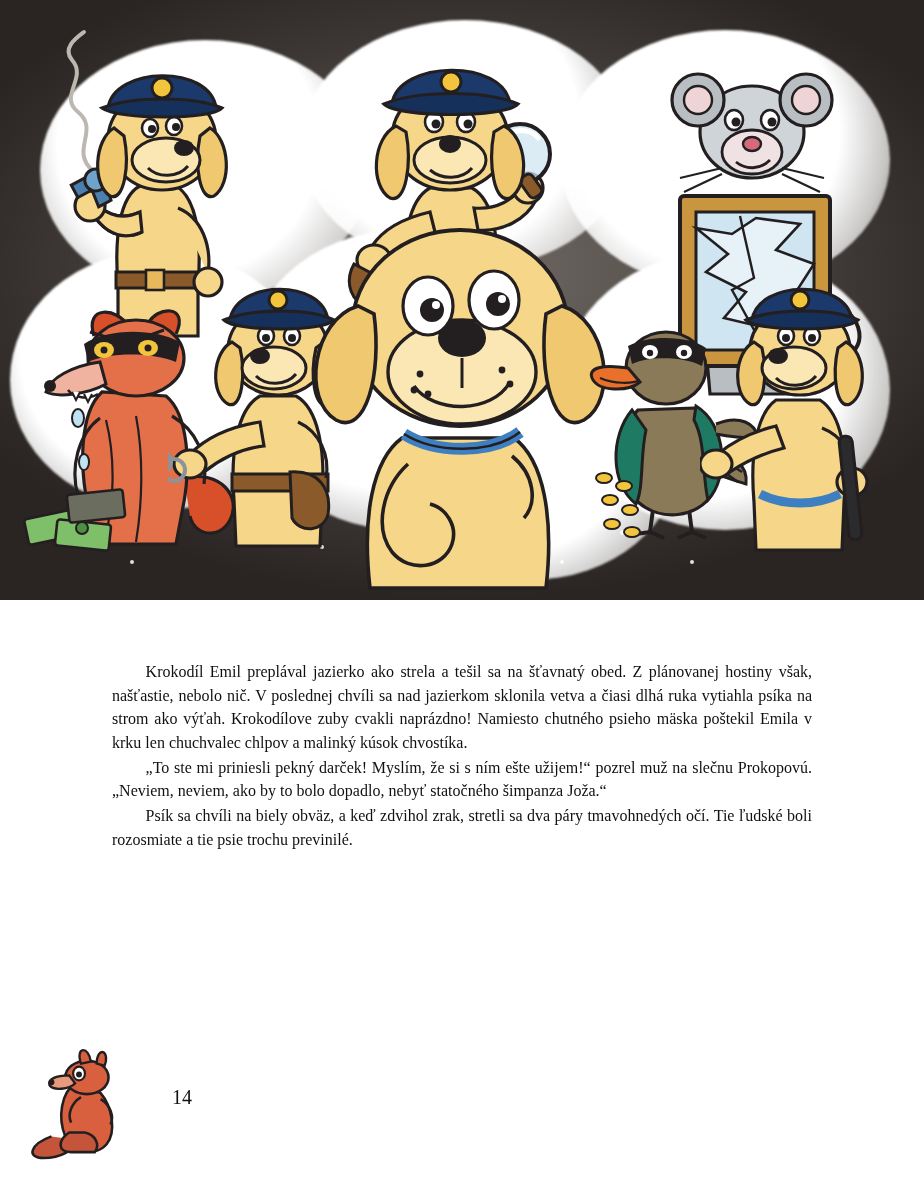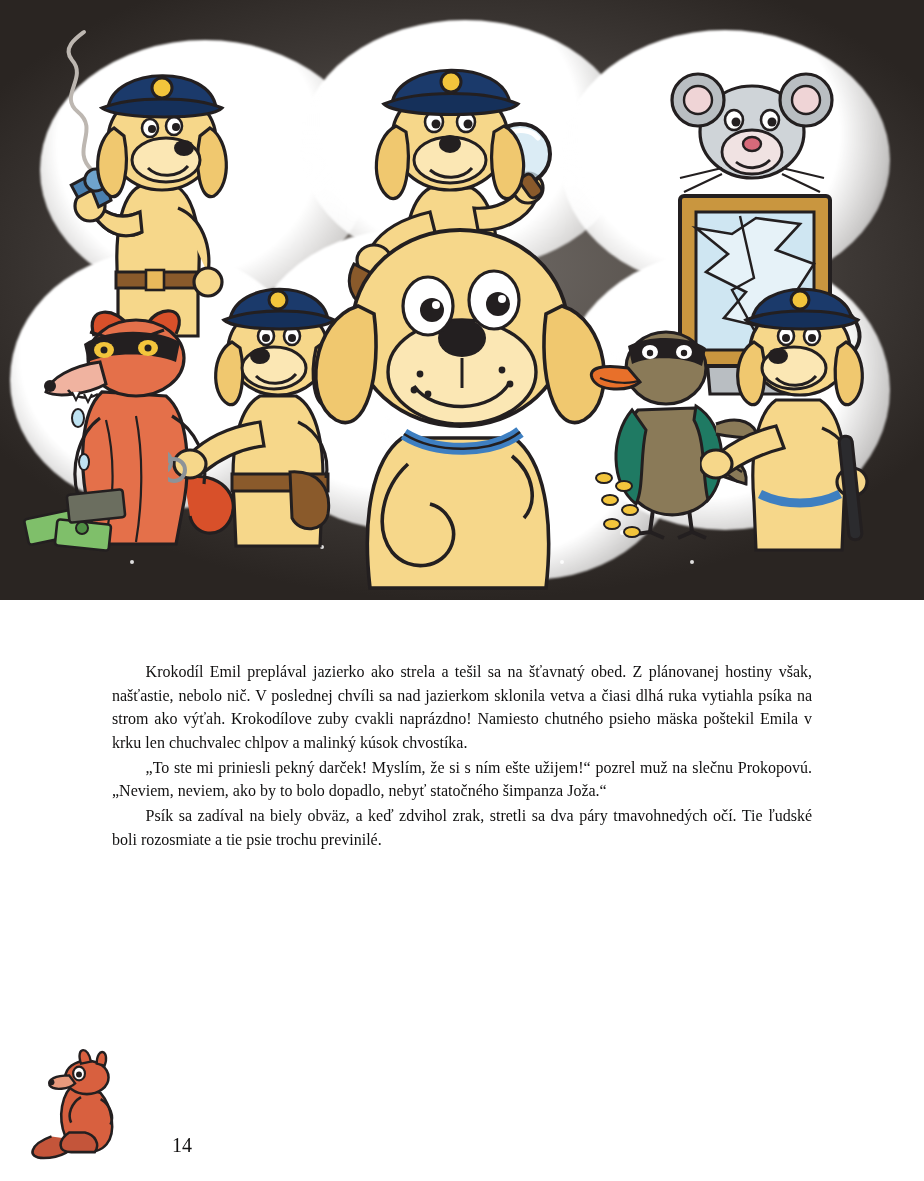--- a/index.html
+++ b/index.html
@@ -56,21 +56,20 @@
   }
   .textcol p { margin: 0 0 0.06em 0; text-indent: 2.1em; }
 
   .page-number {
     position: absolute;
     left: 172px;
     top: 1086px;
     font-size: 20px;
     color: #111010;
     font-family: "Liberation Serif", serif;
-    margin-top: 48px;
   }
 
   .corner-critter {
     position: absolute;
     left: 22px;
     top: 1042px;
     width: 118px;
     height: 118px;
   }
 </style>
@@ -360,21 +359,21 @@
     <path d="M52 70 C 58 30, 146 28, 152 70 Z" fill="#1b3a6b" stroke="#231f20" stroke-width="3.2"></path>
     <path d="M46 70 C 74 58, 134 58, 158 70 C 148 82, 58 82, 46 70 Z" fill="#15305a" stroke="#231f20" stroke-width="3.2"></path>
     <circle cx="100" cy="50" r="9" fill="#f3c53c" stroke="#231f20" stroke-width="3"></circle>
   </svg>
 
 </div>
 
 <div class="textcol">
   <p>Krokodíl Emil preplával jazierko ako strela a tešil sa na šťavnatý obed. Z plánovanej hostiny však, našťastie, nebolo nič. V poslednej chvíli sa nad jazierkom sklonila vetva a čiasi dlhá ruka vytiahla psíka na strom ako výťah. Krokodílove zuby cvakli naprázdno! Namiesto chutného psieho mäska poštekil Emila v krku len chuchvalec chlpov a malinký kúsok chvostíka.</p>
   <p>„To ste mi priniesli pekný darček! Myslím, že si s ním ešte užijem!“ pozrel muž na slečnu Prokopovú. „Neviem, neviem, ako by to bolo dopadlo, nebyť statočného šimpanza Joža.“</p>
-  <p>Psík sa zadíval na biely obväz, a keď zdvihol zrak, stretli sa dva páry tmavohnedých očí. Tie ľudské boli rozosmiate a tie psie trochu previnilé.</p>
+  <p>Psík sa chvíli na biely obväz, a keď zdvihol zrak, stretli sa dva páry tmavohnedých očí. Tie ľudské boli rozosmiate a tie psie trochu previnilé.</p>
 </div>
 
 <div class="page-number">14</div>
 
 <svg class="corner-critter" viewBox="0 0 120 120">
 
   <path d="M30 96 C 8 104, 4 118, 22 118 C 40 118, 52 110, 58 100" fill="#c4553a" stroke="#231f20" stroke-width="2.6"></path>
 
   <path d="M54 42 C 40 52, 36 76, 44 96 C 52 114, 76 116, 86 104 C 96 92, 92 66, 80 52 Z" fill="#d8603f" stroke="#231f20" stroke-width="2.6"></path>
 

